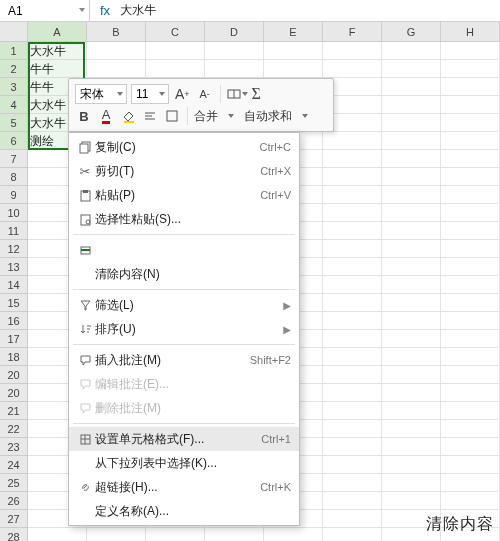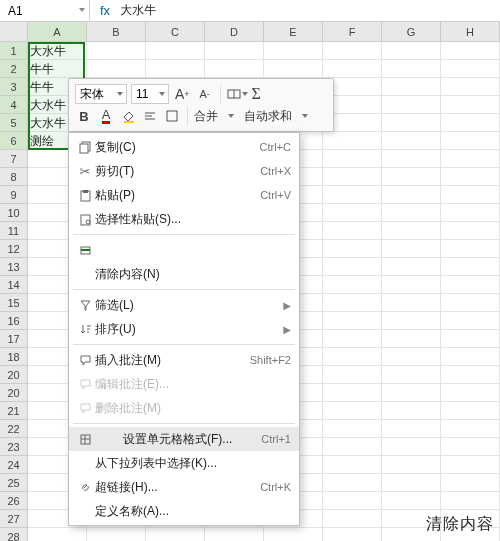--- a/index.html
+++ b/index.html
@@ -172,21 +172,21 @@
     padding: 2px 0;
   }
   .cm-item {
     display: flex;
     align-items: center;
     height: 24px;
     padding: 0 8px 0 6px;
     color: #222;
   }
   .cm-item.disabled { color: #b8b8b8; }
-  .cm-item.hover { background: #e9e9e9; gap: 28px; }
+  .cm-item.hover { background: #e9e9e9; }
   .cm-icon {
     width: 20px;
     display: flex;
     align-items: center;
     justify-content: center;
     font-size: 13px;
     color: #666;
   }
   .cm-item.disabled .cm-icon { color: #ccc; }
   .cm-label { flex: 1; }

